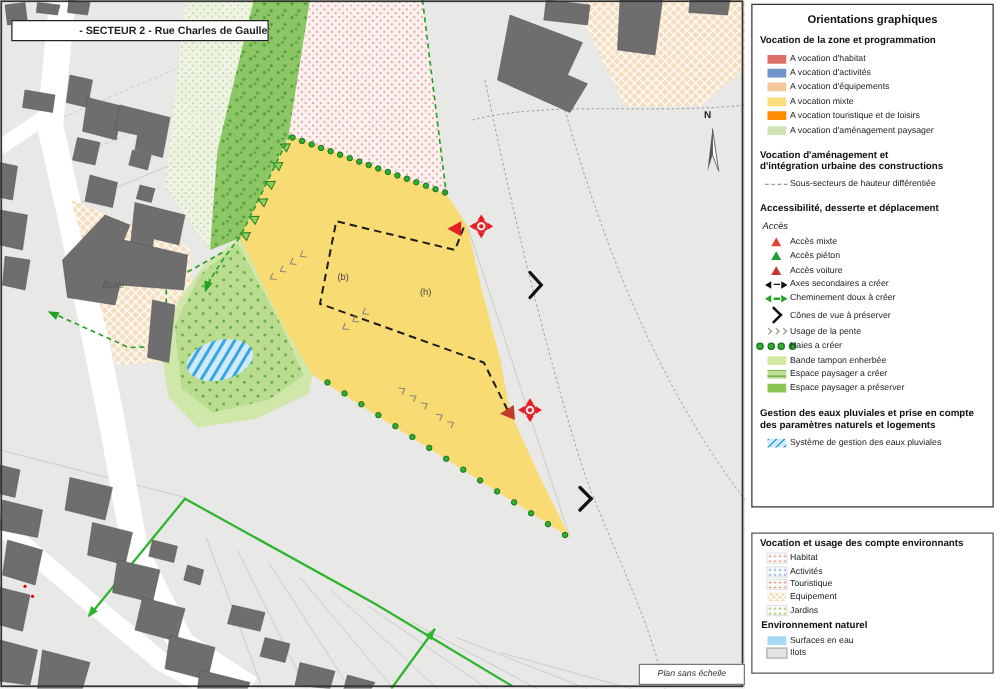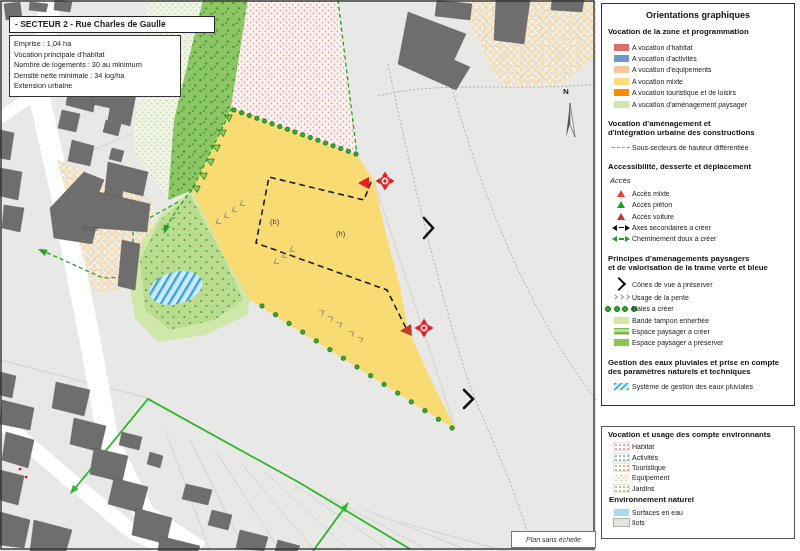--- a/index.html
+++ b/index.html
@@ -3,21 +3,21 @@
 <meta charset="utf-8">
 <style>
   html,body{margin:0;padding:0;background:#fff;font-family:"Liberation Sans",sans-serif;}
   #stage{position:relative;width:800px;height:551px;background:#fff;overflow:hidden;}
 
   
   #map{position:absolute;left:0;top:0;width:596px;height:551px;}
   #map svg{position:absolute;left:0;top:0;}
   .ovl{position:absolute;color:#222;}
   .title-box{left:9px;top:16px;width:199px;height:15px;background:#fff;border:1.2px solid #222;
-    font-size:8.5px;font-weight:bold;line-height:15px;padding-left:5px;}
+    font-size:8.5px;font-weight:bold;line-height:15px;padding-left:5px;text-align:right;}
   .info-box{left:9px;top:35px;width:162px;background:#fff;border:1px solid #333;
     font-size:7.3px;line-height:10.6px;padding:3px 4px 4px 4px;}
   .ecole{left:82px;top:225px;font-size:7px;font-style:italic;color:#555;}
   .zlab{font-size:7.5px;color:#444;}
   .zb{left:270px;top:217px;} .zh{left:336px;top:229px;}
   .north{left:556px;top:87px;width:20px;text-align:center;font-size:8px;font-weight:bold;color:#222;}
   .scale-box{left:511px;top:531px;width:83px;height:15px;background:#fff;border:0.8px solid #777;
     font-size:7px;font-style:italic;text-align:center;line-height:15px;color:#333;}
 
   
@@ -285,27 +285,20 @@
         <polygon points="570,103 575,137 570,124" fill="#ffffff" stroke="#555" stroke-width="0.7"></polygon>
       </g>
 
       <circle cx="20" cy="469" r="1.3" fill="#e00000"></circle>
       <circle cx="26" cy="477" r="1.3" fill="#e00000"></circle>
 
       <rect x="1" y="1" width="593" height="548" fill="none" stroke="#333" stroke-width="1.4"></rect>
     </svg>
 
     <div class="ovl title-box">- SECTEUR 2 - Rue Charles de Gaulle</div>
-    <div class="ovl info-box">
-      <div>Emprise : 1,04 ha</div>
-      <div>Vocation principale d'habitat</div>
-      <div>Nombre de logements : 30 au minimum</div>
-      <div>Densité nette minimale : 34 log/ha</div>
-      <div>Extension urbaine</div>
-    </div>
     <div class="ovl ecole">École</div>
     <div class="ovl zlab zb">(b)</div>
     <div class="ovl zlab zh">(h)</div>
     <div class="ovl north">N</div>
     <div class="ovl scale-box">Plan sans échelle</div>
   </div>
 
   <div id="legend">
 
     <div class="lbox" id="lbox1">
@@ -390,24 +383,20 @@
         </div>
       <div class="lg-row g">
           <span class="lg-ic">
             <span class="ah-l"></span>
             <span class="ah-dash"></span>
             <span class="ah-r"></span>
           </span>
           <span class="lg-lb">Cheminement doux à créer</span>
         </div>
 
-      <div class="lg-h2">
-        <div>Principes d'aménagements paysagers</div>
-        <div>et de valorisation de la trame verte et bleue</div>
-      </div>
       <div class="lg-row" style="height:15px">
           <span class="lg-ic">
             <span class="cone"></span>
           </span>
           <span class="lg-lb">Cônes de vue à préserver</span>
         </div>
       <div class="lg-row">
           <span class="lg-ic">
             <span class="pente">
               <i></i>
@@ -442,21 +431,21 @@
         </div>
       <div class="lg-row">
           <span class="lg-ic">
             <span class="sw sw-pres"></span>
           </span>
           <span class="lg-lb">Espace paysager a préserver</span>
         </div>
 
       <div class="lg-h2">
         <div>Gestion des eaux pluviales et prise en compte</div>
-        <div>des paramètres naturels et techniques</div>
+        <div>des paramètres naturels et logements</div>
       </div>
       <div class="lg-row">
           <span class="lg-ic">
             <span class="sw sw-eau-h"></span>
           </span>
           <span class="lg-lb">Système de gestion des eaux pluviales</span>
         </div>
     </div>
 
     <div class="lbox" id="lbox2">

